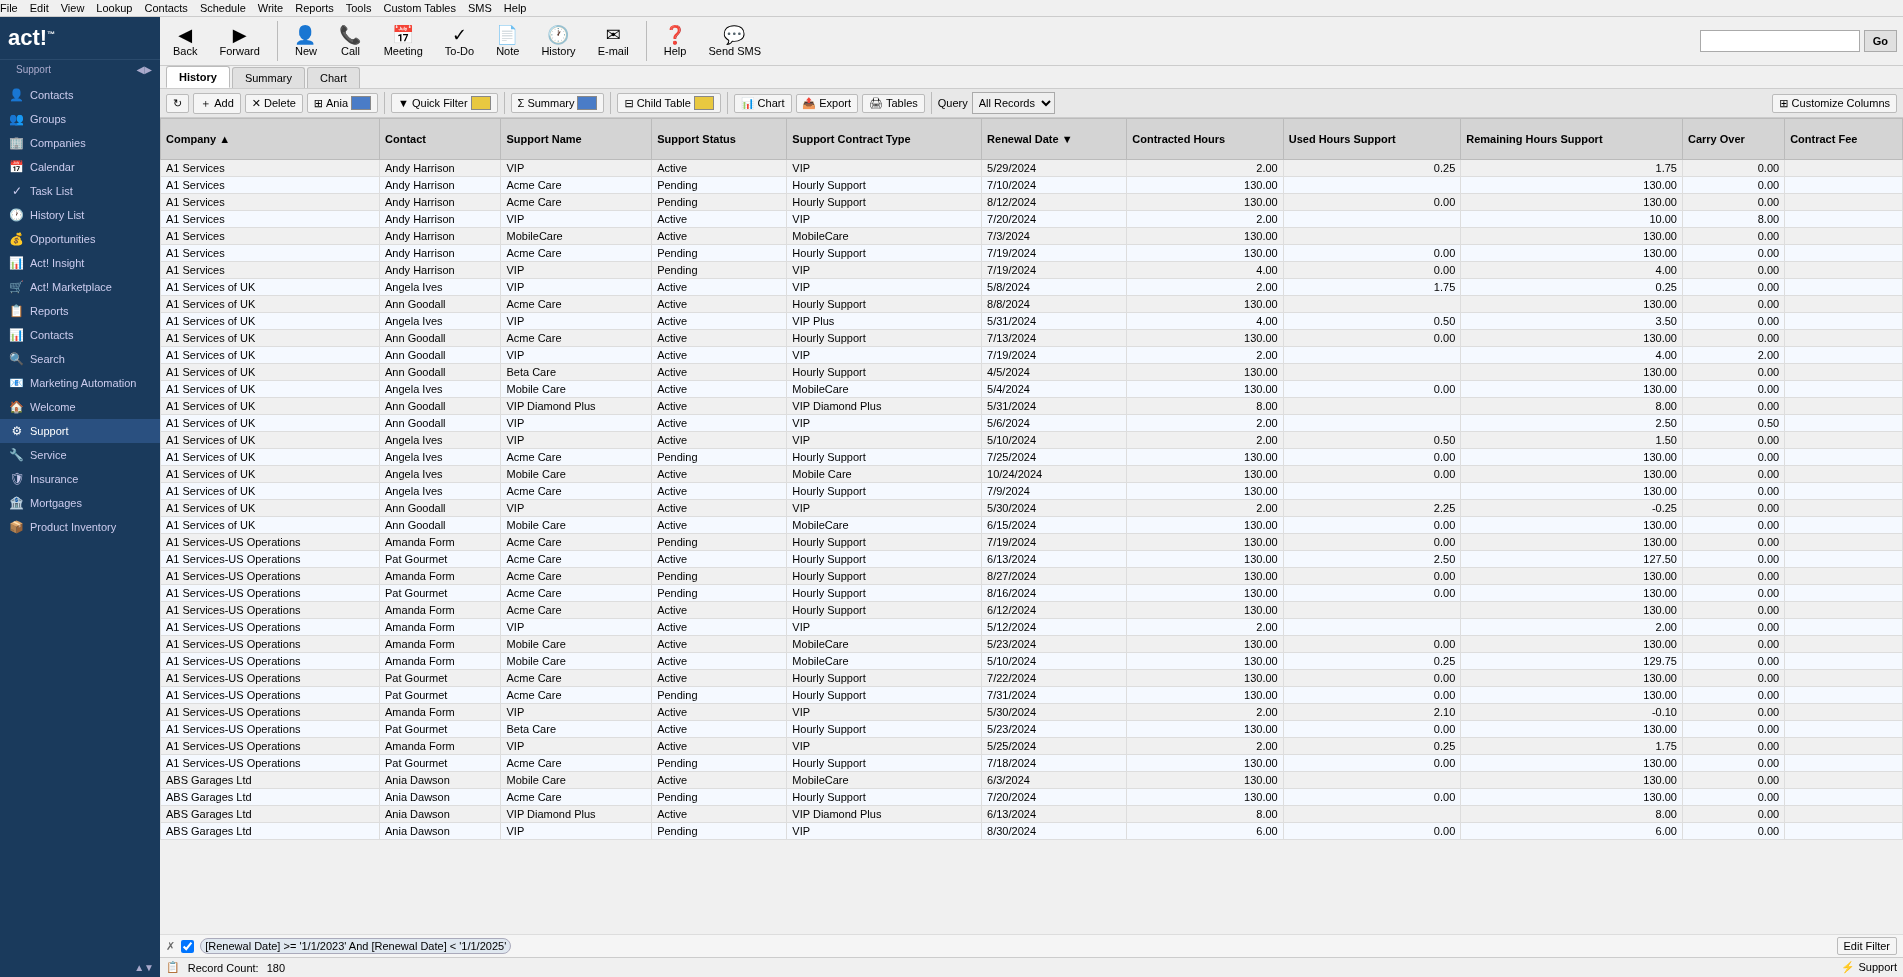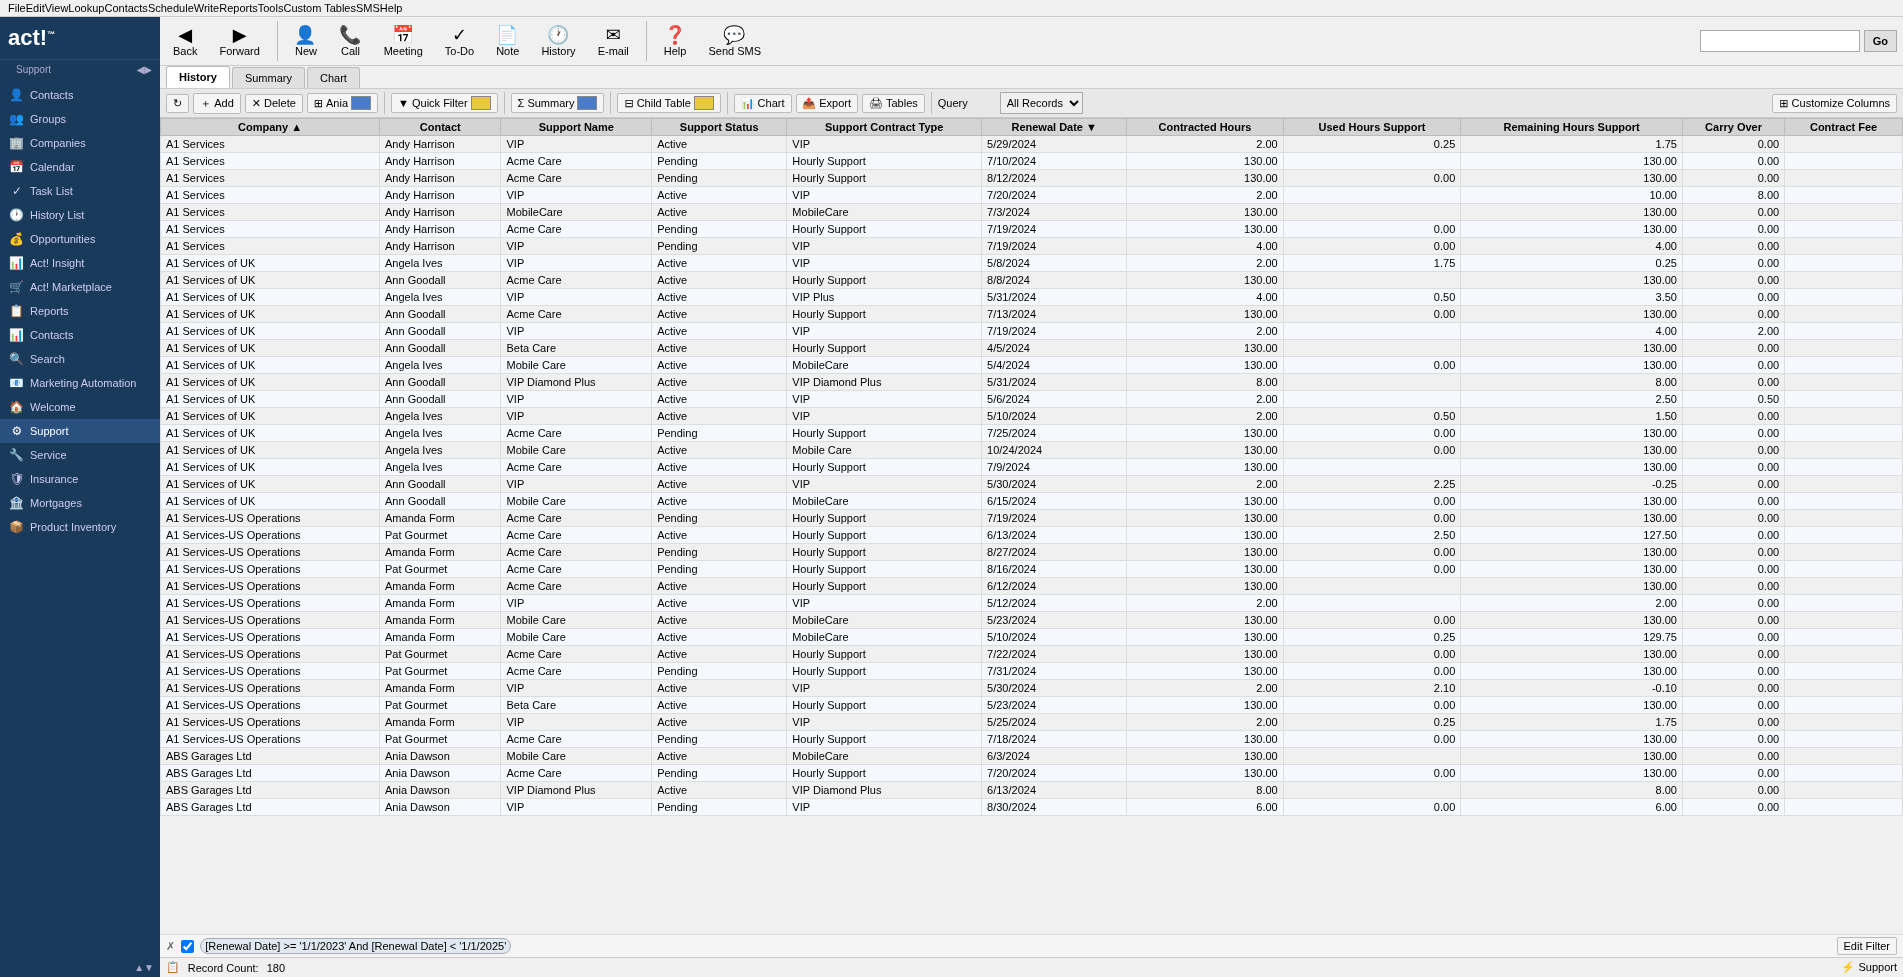--- a/index.html
+++ b/index.html
@@ -1,19 +1,19 @@
 <!DOCTYPE html>
 <html><head>
   <meta charset="utf-8">
   <style>
     * { box-sizing: border-box; margin: 0; padding: 0; font-family: Arial, sans-serif; font-size: 11px; }
     body { display: flex; flex-direction: column; height: 977px; overflow: hidden; background: #f0f0f0; }
 
     
-    #menu-bar { background: #f0f0f0; border-bottom: 1px solid #ccc; padding: 2px 8px; display: flex; gap: 0; }
+    #menu-bar { background: #f0f0f0; border-bottom: 1px solid #ccc; padding: 2px 0; display: flex; gap: 12px; }
     #menu-bar span { cursor: pointer; font-size: 11px; }
 
     
     #app { display: flex; flex: 1; overflow: hidden; }
 
     
     #sidebar { width: 160px; background: #1a3a5c; display: flex; flex-direction: column; overflow: hidden; flex-shrink: 0; }
     #logo-area { background: #1a3a5c; padding: 8px; display: flex; align-items: center; gap: 6px; border-bottom: 1px solid #2a4a6c; }
     #logo-text { color: white; font-size: 22px; font-weight: bold; }
     #sidebar-support-label { color: #aac; font-size: 10px; padding: 2px 8px; }
@@ -32,27 +32,27 @@
     .toolbar-search { display: flex; align-items: center; gap: 4px; margin-left: auto; }
     .toolbar-search input { width: 160px; height: 22px; border: 1px solid #aaa; padding: 0 4px; font-size: 11px; }
     .toolbar-search button { height: 22px; padding: 0 8px; background: #e0e0e0; border: 1px solid #aaa; cursor: pointer; font-size: 11px; }
 
     
     #action-bar { background: #e8e8e8; border-bottom: 1px solid #ccc; padding: 3px 6px; display: flex; align-items: center; gap: 4px; flex-wrap: nowrap; }
     .action-btn { display: flex; align-items: center; gap: 3px; padding: 2px 6px; cursor: pointer; border: 1px solid #bbb; border-radius: 2px; background: #f5f5f5; font-size: 11px; white-space: nowrap; }
     .action-sep { width: 1px; height: 22px; background: #bbb; margin: 0 2px; }
     .color-swatch { width: 20px; height: 14px; background: #4a7cc7; display: inline-block; border: 1px solid #888; }
     .color-swatch2 { width: 20px; height: 14px; background: #e8c840; display: inline-block; border: 1px solid #888; }
-    .query-select { height: 22px; border: 1px solid #aaa; font-size: 11px; padding: 0 2px; margin-left: 28px; }
+    .query-select { height: 22px; border: 1px solid #aaa; font-size: 11px; padding: 0 2px; }
     .query-label { font-size: 11px; }
 
     
     #table-container { flex: 1; overflow: auto; }
     table { width: 100%; border-collapse: collapse; font-size: 11px; }
-    thead th { background: #d4d4d4; border: 1px solid #bbb; padding: 2px 5px; text-align: center; font-weight: bold; white-space: nowrap; position: sticky; top: 0; z-index: 1; cursor: pointer; }
+    thead th { background: #d4d4d4; border: 1px solid #bbb; padding: 14px 5px; text-align: left; font-weight: bold; white-space: nowrap; position: sticky; top: 0; z-index: 1; cursor: pointer; }
     tbody tr:nth-child(even) { background: #f5f9ff; }
     tbody td { border: 1px solid #ddd; padding: 2px 5px; white-space: nowrap; }
     td.num { text-align: right; }
 
     
     #status-bar { background: #f0f0f0; border-top: 1px solid #ccc; padding: 3px 6px; display: flex; align-items: center; gap: 8px; font-size: 10px; }
     #filter-bar { background: #f5f5f5; border-top: 1px solid #ddd; padding: 2px 6px; display: flex; align-items: center; gap: 4px; font-size: 10px; }
     .filter-tag { background: #e0e8f0; border: 1px solid #aab; padding: 1px 4px; border-radius: 8px; }
     .filter-close { cursor: pointer; color: #666; }
 

